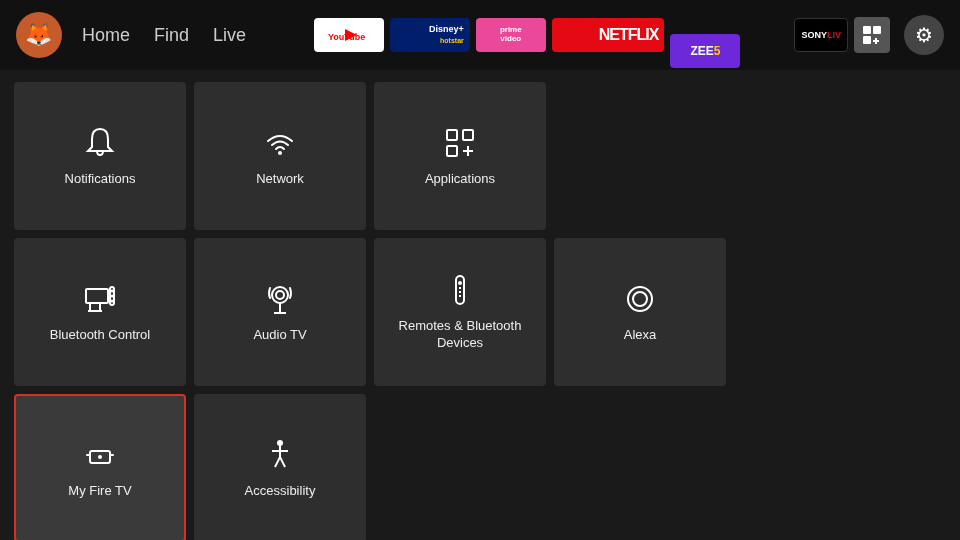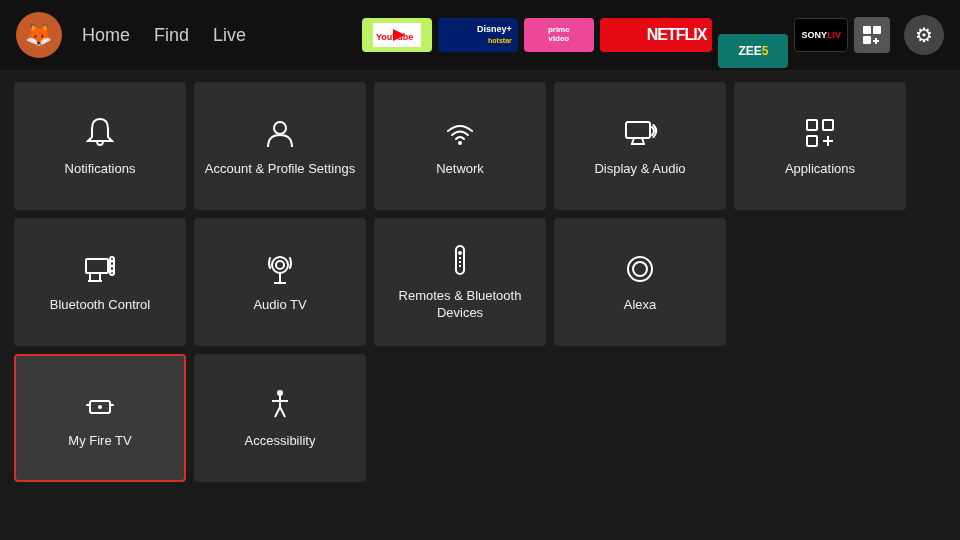--- a/index.html
+++ b/index.html
@@ -55,26 +55,26 @@
       height: 34px;
       border-radius: 4px;
       display: flex;
       align-items: center;
       justify-content: center;
       font-size: 11px;
       font-weight: bold;
       padding: 0 6px;
       min-width: 70px;
     }
-    .app-youtube { background: #bef264; color: #ff0000; font-size: 13px; }
+    .app-youtube { background: #ffffff; color: #ff0000; font-size: 13px; }
     .app-disney { background: #011e6d; color: #fff; }
     .app-prime { background: #ec4899; color: #fff; }
     .app-netflix { background: #e50914; color: #fff; font-size: 16px; font-weight: 900; letter-spacing: -1px; padding-left: 47px; }
-    .app-zee5 { background: #0f766e; color: #fff; margin-top: 32px; }
-    .app-sonyliv { background: #000; color: #fff; border: 1px solid #333; }
+    .app-zee5 { background: #6d28d9; color: #fff; margin-top: 32px; }
+    .app-sonyliv { background: #000; color: #fff; border: 1px solid #333; margin-left: 48px; }
     .app-grid-icon {
       width: 36px; height: 36px;
       background: #555;
       border-radius: 4px;
       display: flex; align-items: center; justify-content: center;
       font-size: 18px;
     }
     .settings-icon {
       width: 40px; height: 40px;
       border-radius: 50%;
@@ -95,21 +95,21 @@
 
     .grid-row {
       display: flex;
       gap: 8px;
     }
 
     .tile {
       background: #2e2e2e;
       border-radius: 4px;
       width: 172px;
-      height: 128px;
+      height: 148px;
       display: flex;
       flex-direction: column;
       align-items: center;
       justify-content: center;
       gap: 10px;
       cursor: pointer;
       flex-shrink: 0;
     }
     .tile.selected {
       background: #3a3a3a;
@@ -202,55 +202,33 @@
     <div class="tile">
       <div class="tile-icon">
         <svg class="icon-svg" viewBox="0 0 36 36" fill="none" stroke="white" stroke-width="2">
           <path d="M18 4 C12 4 10 9 10 14 L10 22 L6 26 L30 26 L26 22 L26 14 C26 9 24 4 18 4Z"></path>
           <path d="M15 26 Q15 30 18 30 Q21 30 21 26"></path>
         </svg>
       </div>
       <span class="tile-label">Notifications</span>
     </div>
 
-    <div class="tile">
-      <div class="tile-icon">
-        <svg class="icon-svg" viewBox="0 0 36 36" fill="none" stroke="white" stroke-width="2">
-          <circle cx="18" cy="13" r="6"></circle>
-          <path d="M6 32 C6 24 10 20 18 20 C26 20 30 24 30 32"></path>
-        </svg>
-      </div>
-      <span class="tile-label">Account &amp; Profile Settings</span>
-    </div>
 
     <div class="tile">
       <div class="tile-icon">
         <svg class="icon-svg" viewBox="0 0 36 36" fill="none" stroke="white" stroke-width="2">
           <path d="M6 16 Q18 6 30 16" stroke-linecap="round"></path>
           <path d="M10 20 Q18 13 26 20" stroke-linecap="round"></path>
           <path d="M14 24 Q18 20 22 24" stroke-linecap="round"></path>
           <circle cx="18" cy="28" r="2" fill="white" stroke="none"></circle>
         </svg>
       </div>
       <span class="tile-label">Network</span>
     </div>
 
-    <div class="tile">
-      <div class="tile-icon">
-        <svg class="icon-svg" viewBox="0 0 36 36" fill="none" stroke="white" stroke-width="2">
-          <rect x="4" y="7" width="24" height="16" rx="2"></rect>
-          <line x1="12" y1="23" x2="10" y2="29"></line>
-          <line x1="20" y1="23" x2="22" y2="29"></line>
-          <line x1="9" y1="29" x2="23" y2="29"></line>
-          <path d="M30 12 Q34 16 30 20" stroke-linecap="round"></path>
-          <path d="M31.5 10 Q37 16 31.5 22" stroke-linecap="round"></path>
-        </svg>
-      </div>
-      <span class="tile-label">Display &amp; Audio</span>
-    </div>
 
     <div class="tile">
       <div class="tile-icon">
         <svg class="icon-svg" viewBox="0 0 36 36" fill="none" stroke="white" stroke-width="2">
           <rect x="5" y="5" width="10" height="10" rx="1"></rect>
           <rect x="21" y="5" width="10" height="10" rx="1"></rect>
           <rect x="5" y="21" width="10" height="10" rx="1"></rect>
           <line x1="26" y1="21" x2="26" y2="31"></line>
           <line x1="21" y1="26" x2="31" y2="26"></line>
         </svg>

